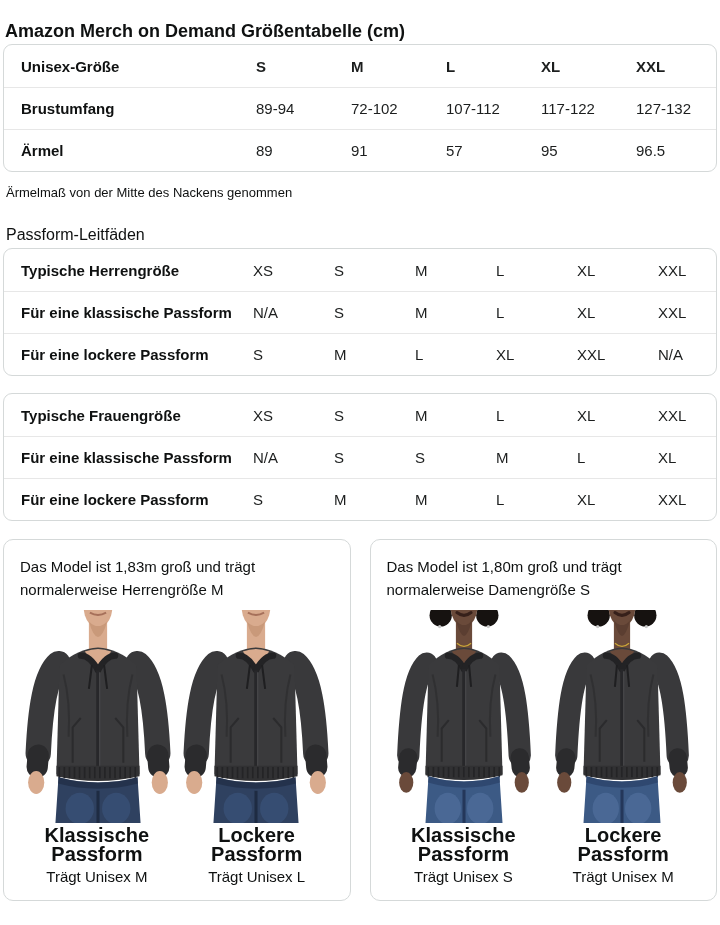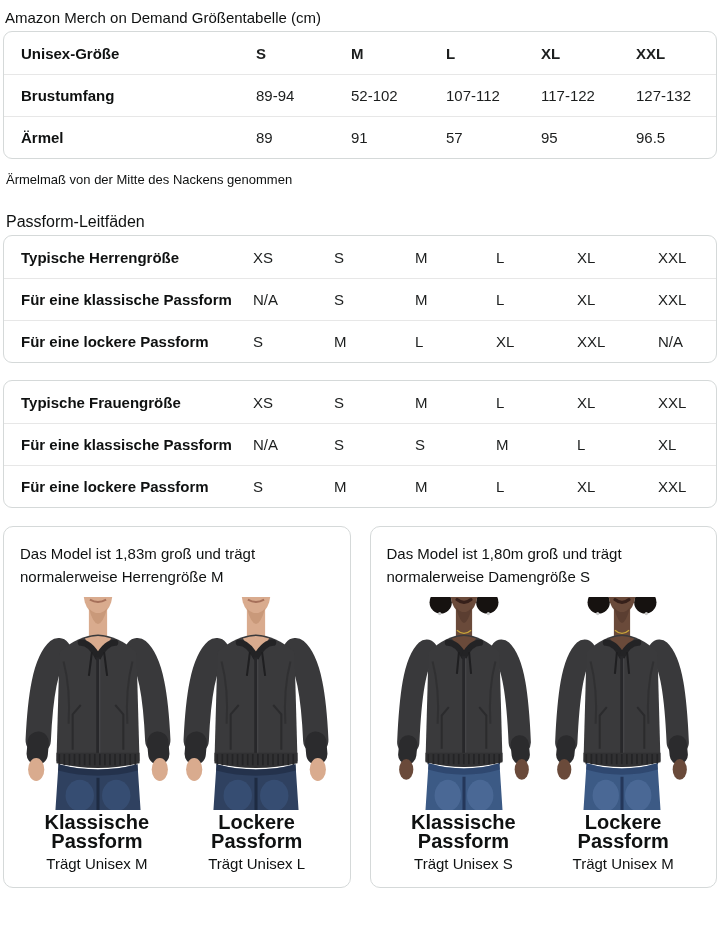--- a/index.html
+++ b/index.html
@@ -2,21 +2,21 @@
 <html><head>
 <meta charset="utf-8">
 <style>
   html,body{margin:0;padding:0;}
   body{
     width:720px;height:925px;box-sizing:border-box;
     background:#ffffff;color:#0f1111;
     font-family:"Liberation Sans",sans-serif;
     padding:2px 3px;overflow:hidden;
   }
-  .page-title{font-size:15px;font-weight:400;margin:7px 0 0 2px;line-height:18px;}
+  .page-title{font-size:18px;font-weight:700;margin:20px 0 0 2px;line-height:18px;}
   .tbl{border:1px solid #d5d9d9;border-radius:9px;overflow:hidden;background:#fff;}
   .trow{display:grid;align-items:center;height:42px;padding:0 17px;box-sizing:border-box;}
   .trow + .trow{border-top:1px solid #e7e7e7;}
   .t5 .trow{grid-template-columns:235px 95px 95px 95px 95px 1fr;}
   .t6 .trow{grid-template-columns:232px 81px 81px 81px 81px 81px 1fr;}
   .rlabel{font-weight:700;font-size:15px;white-space:nowrap;}
   .rval{font-size:15px;color:#1c1e1e;white-space:nowrap;}
   .footnote{font-size:13px;margin:13px 0 0 3px;line-height:16px;}
   .section-heading{font-size:16px;font-weight:400;margin:24px 0 0 3px;line-height:19px;}
   .mt10{margin-top:4px}
@@ -113,21 +113,21 @@
     <span class="rlabel">Unisex-Größe</span>
     <span class="rval rlabel">S</span>
     <span class="rval rlabel">M</span>
     <span class="rval rlabel">L</span>
     <span class="rval rlabel">XL</span>
     <span class="rval rlabel">XXL</span>
   </div>
   <div class="trow">
     <span class="rlabel">Brustumfang</span>
     <span class="rval">89-94</span>
-    <span class="rval">52-102</span>
+    <span class="rval">72-102</span>
     <span class="rval">107-112</span>
     <span class="rval">117-122</span>
     <span class="rval">127-132</span>
   </div>
   <div class="trow">
     <span class="rlabel">Ärmel</span>
     <span class="rval">89</span>
     <span class="rval">91</span>
     <span class="rval">57</span>
     <span class="rval">95</span>

